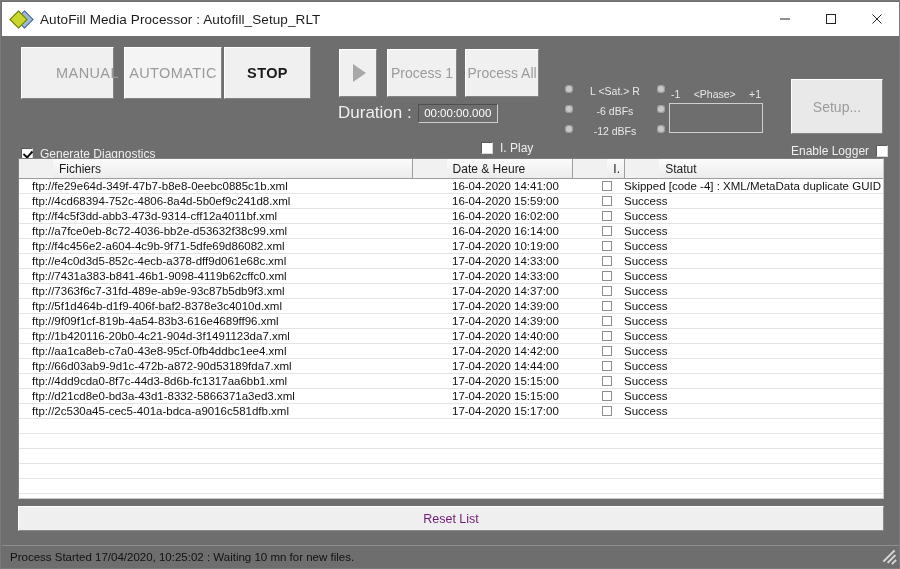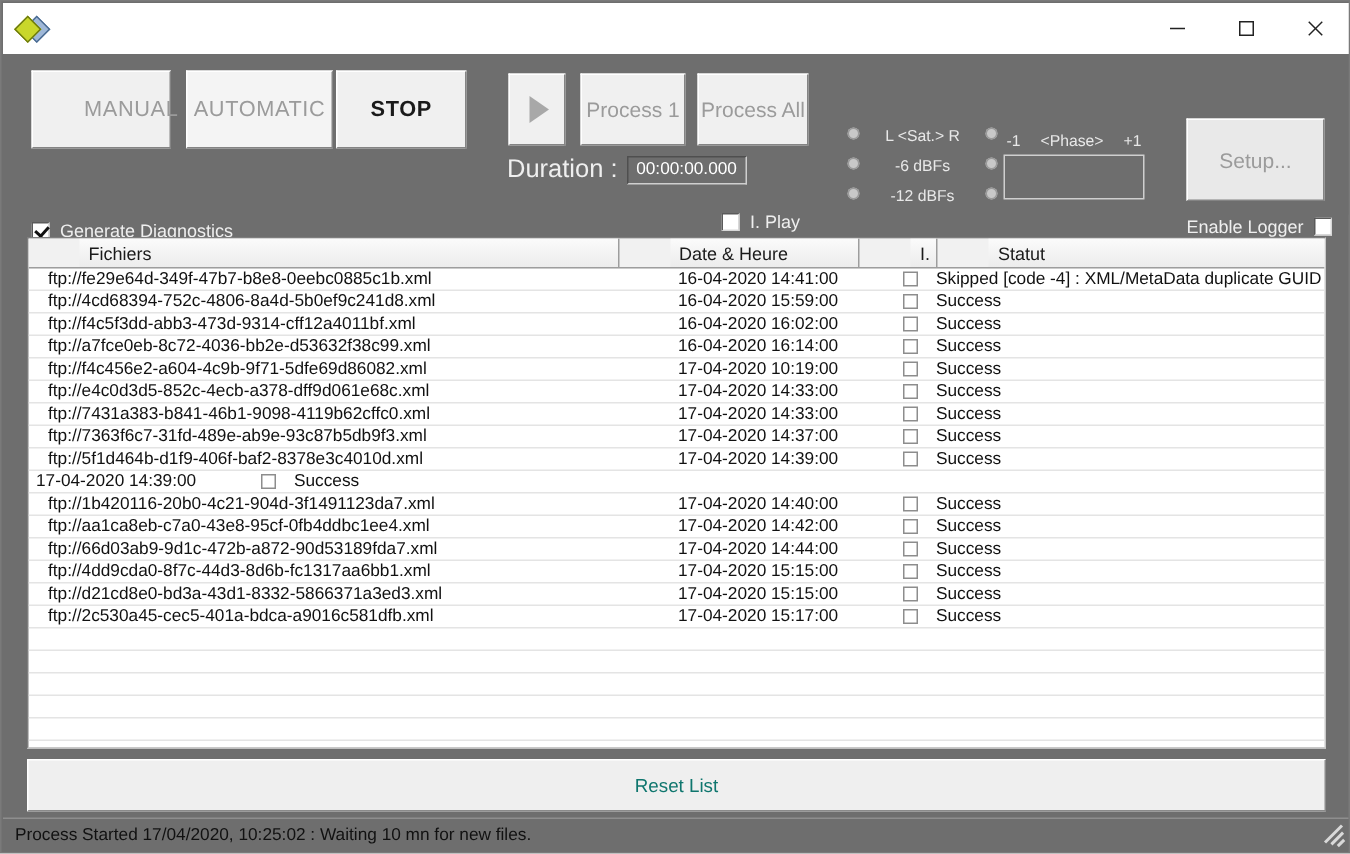--- a/index.html
+++ b/index.html
@@ -289,32 +289,32 @@
     background: #ffffff;
     border: 1px solid #8d8d8d;
     box-sizing: border-box;
   }
 
   
   #btn-reset {
     position: absolute;
     left: 17px; top: 505px;
     width: 866px;
-    height: 35px;
+    height: 25px;
     background: #efefef;
     border-top: 1px solid #ffffff;
     border-left: 1px solid #ffffff;
     border-right: 1px solid #8a8a8a;
     border-bottom: 1px solid #8a8a8a;
     box-sizing: border-box;
     display: flex;
     align-items: center;
     justify-content: center;
     font-size: 12.5px;
-    color: #0f766e;
+    color: #701a75;
   }
 
   
   .statusbar {
     position: absolute;
     left: 1px; bottom: 1px;
     width: 898px;
     height: 22px;
     background: #6e6e6e;
     border-top: 1px solid #8e8e8e;
@@ -348,20 +348,21 @@
 </head>
 <body>
 
 <div id="app">
 
   <div class="titlebar">
     <div class="title-icon">
       <div class="d2"></div>
         <div class="d1"></div>
     </div>
+    <div class="title-text">AutoFill Media Processor : Autofill_Setup_RLT</div>
     <div class="win-controls">
       <div class="win-btn">
         <svg width="12" height="12" viewBox="0 0 12 12">
             <line x1="1" y1="6" x2="11" y2="6" stroke="#222" stroke-width="1"></line>
           </svg>
       </div>
       <div class="win-btn">
         <svg width="12" height="12" viewBox="0 0 12 12">
             <rect x="1.5" y="1.5" width="9" height="9" fill="none" stroke="#222" stroke-width="1"></rect>
           </svg>
@@ -511,20 +512,21 @@
         </div>
         <div class="lv-row">
           <div class="lv-cell c-file">ftp://5f1d464b-d1f9-406f-baf2-8378e3c4010d.xml</div>
           <div class="lv-cell c-date">17-04-2020 14:39:00</div>
           <div class="lv-cell c-i">
             <span class="rowcheck"></span>
           </div>
           <div class="lv-cell c-stat">Success</div>
         </div>
         <div class="lv-row">
+          <div class="lv-cell c-file">ftp://9f09f1cf-819b-4a54-83b3-616e4689ff96.xml</div>
           <div class="lv-cell c-date">17-04-2020 14:39:00</div>
           <div class="lv-cell c-i">
             <span class="rowcheck"></span>
           </div>
           <div class="lv-cell c-stat">Success</div>
         </div>
         <div class="lv-row">
           <div class="lv-cell c-file">ftp://1b420116-20b0-4c21-904d-3f1491123da7.xml</div>
           <div class="lv-cell c-date">17-04-2020 14:40:00</div>
           <div class="lv-cell c-i">

